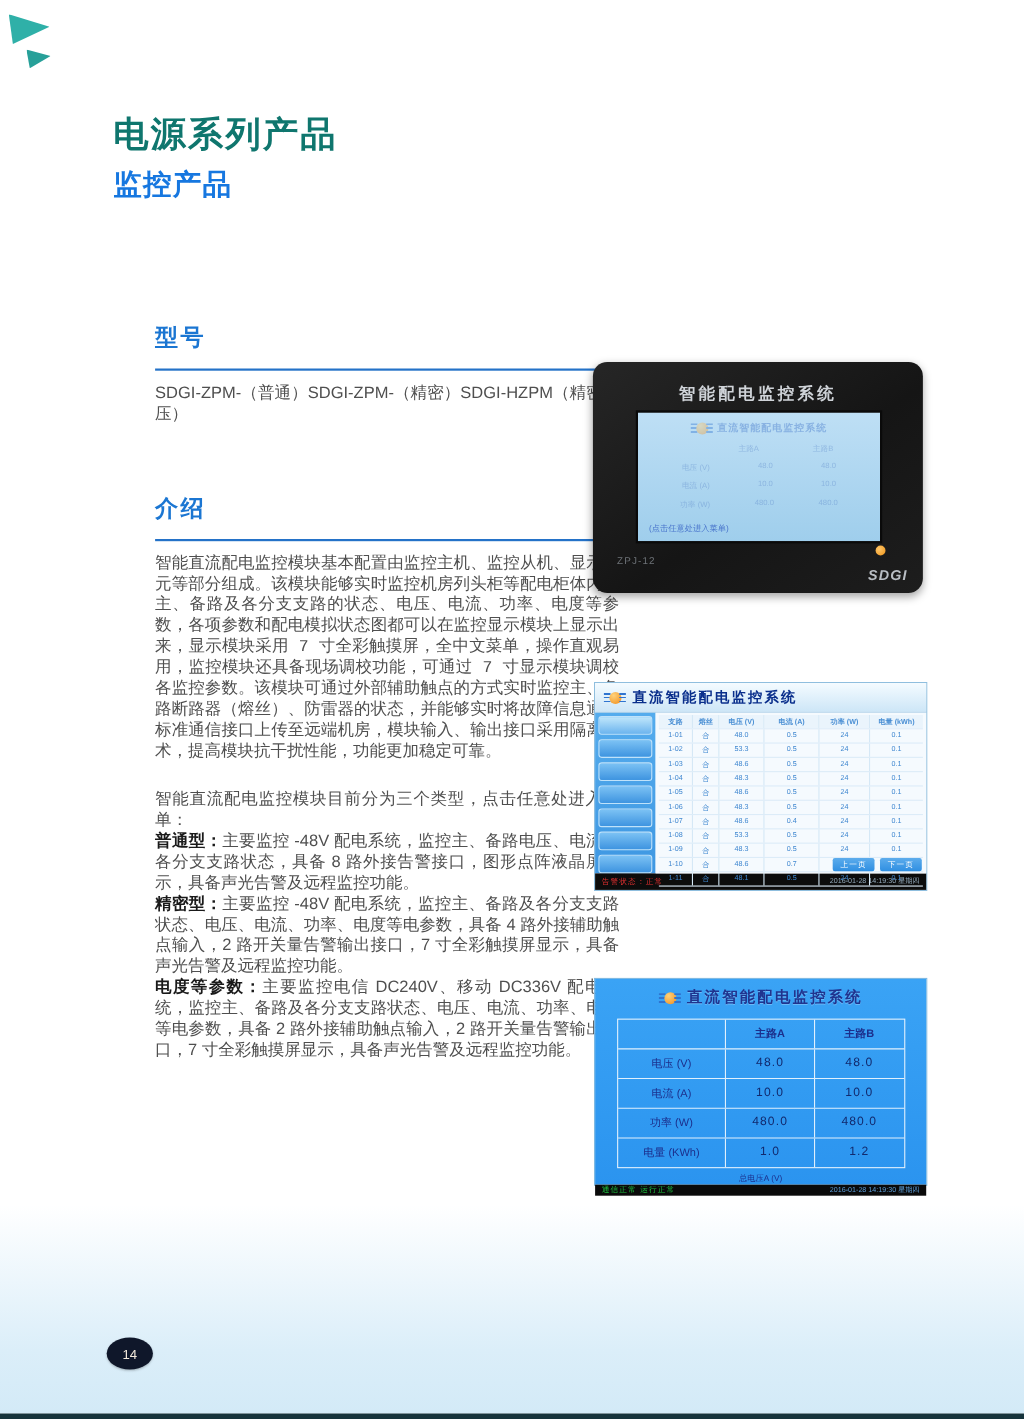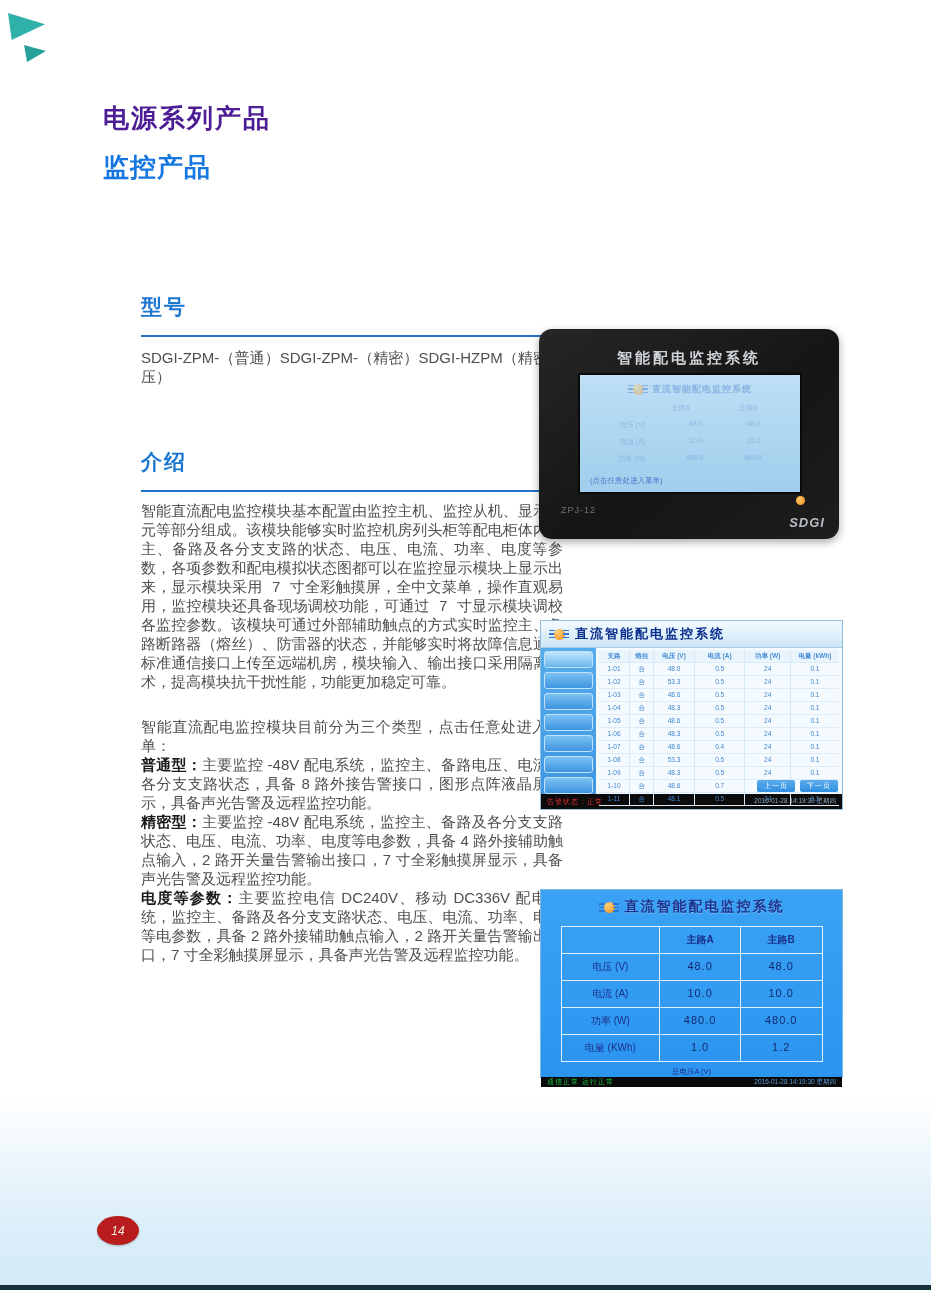--- a/index.html
+++ b/index.html
@@ -7,22 +7,22 @@
   body { font-family:"Liberation Sans","DejaVu Sans",sans-serif; }
   .page { position:relative; width:931px; height:1290px; background:#fff; overflow:hidden; margin:0 auto; }
 
   
   .tri1 { position:absolute; left:8px; top:13px; width:37px; height:27px;
           background:#2fb0a8; clip-path:polygon(0 0,100% 42%,10% 100%); }
   .tri2 { position:absolute; left:24px; top:45px; width:22px; height:17px;
           background:#27a099; clip-path:polygon(0 0,100% 35%,14% 100%); }
 
   
-  .h1 { position:absolute; left:103px; top:101px; font-size:26px; font-weight:bold;
-        color:#4c1d95; letter-spacing:2px; }
+  .h1 { position:absolute; left:103px; top:101px; font-size:32px; font-weight:bold;
+        color:#0f766e; letter-spacing:2px; }
   .h2 { position:absolute; left:103px; top:150px; font-size:26px; font-weight:bold;
         color:#1677e0; letter-spacing:1px; }
   .product-heading { position:absolute; left:103px; top:219px; width:760px;
         display:flex; align-items:baseline; gap:10px; }
   .product-zh { font-size:24px; font-weight:bold; color:#141414; letter-spacing:1px; }
   .product-en { font-size:17px; color:#141414; letter-spacing:.2px; }
 
   
   .sec { position:absolute; left:103px; width:422px;margin-left:38px; }
   .sec-model { top:293px; }
@@ -114,22 +114,22 @@
   .panel-status { margin-top:auto; height:13px; background:#0a0a0a; display:flex;
         align-items:center; justify-content:space-between; padding:0 6px; }
   .st-green { font-size:7px; color:#1ec23e; letter-spacing:1px; }
   .st-blue { font-size:6.5px; color:#5f9fd8; }
 
   
   .bottom-band { position:absolute; left:0; right:0; bottom:5px; height:190px;
         background:linear-gradient(180deg,rgba(223,240,250,0),#dbeef9 70%,#d3eaf7); }
   .bottom-line { position:absolute; left:0; right:0; bottom:0; height:5px; background:#16333b; }
   .page-num { position:absolute; left:97px; top:1216px; width:42px; height:29px; border-radius:50%;
-        background:#b91c1c; color:#f2e9dc; font-size:12px; display:flex; align-items:center;
-        justify-content:center; box-shadow:0 1px 2px rgba(0,0,0,.25);font-style:italic; }
+        background:#0f172a; color:#f2e9dc; font-size:12px; display:flex; align-items:center;
+        justify-content:center; box-shadow:0 1px 2px rgba(0,0,0,.25); }
 </style>
 </head>
 <body>
 
 <div class="page">
 
   <div class="tri1"></div>
   <div class="tri2"></div>
 
   <div class="h1">电源系列产品</div>

